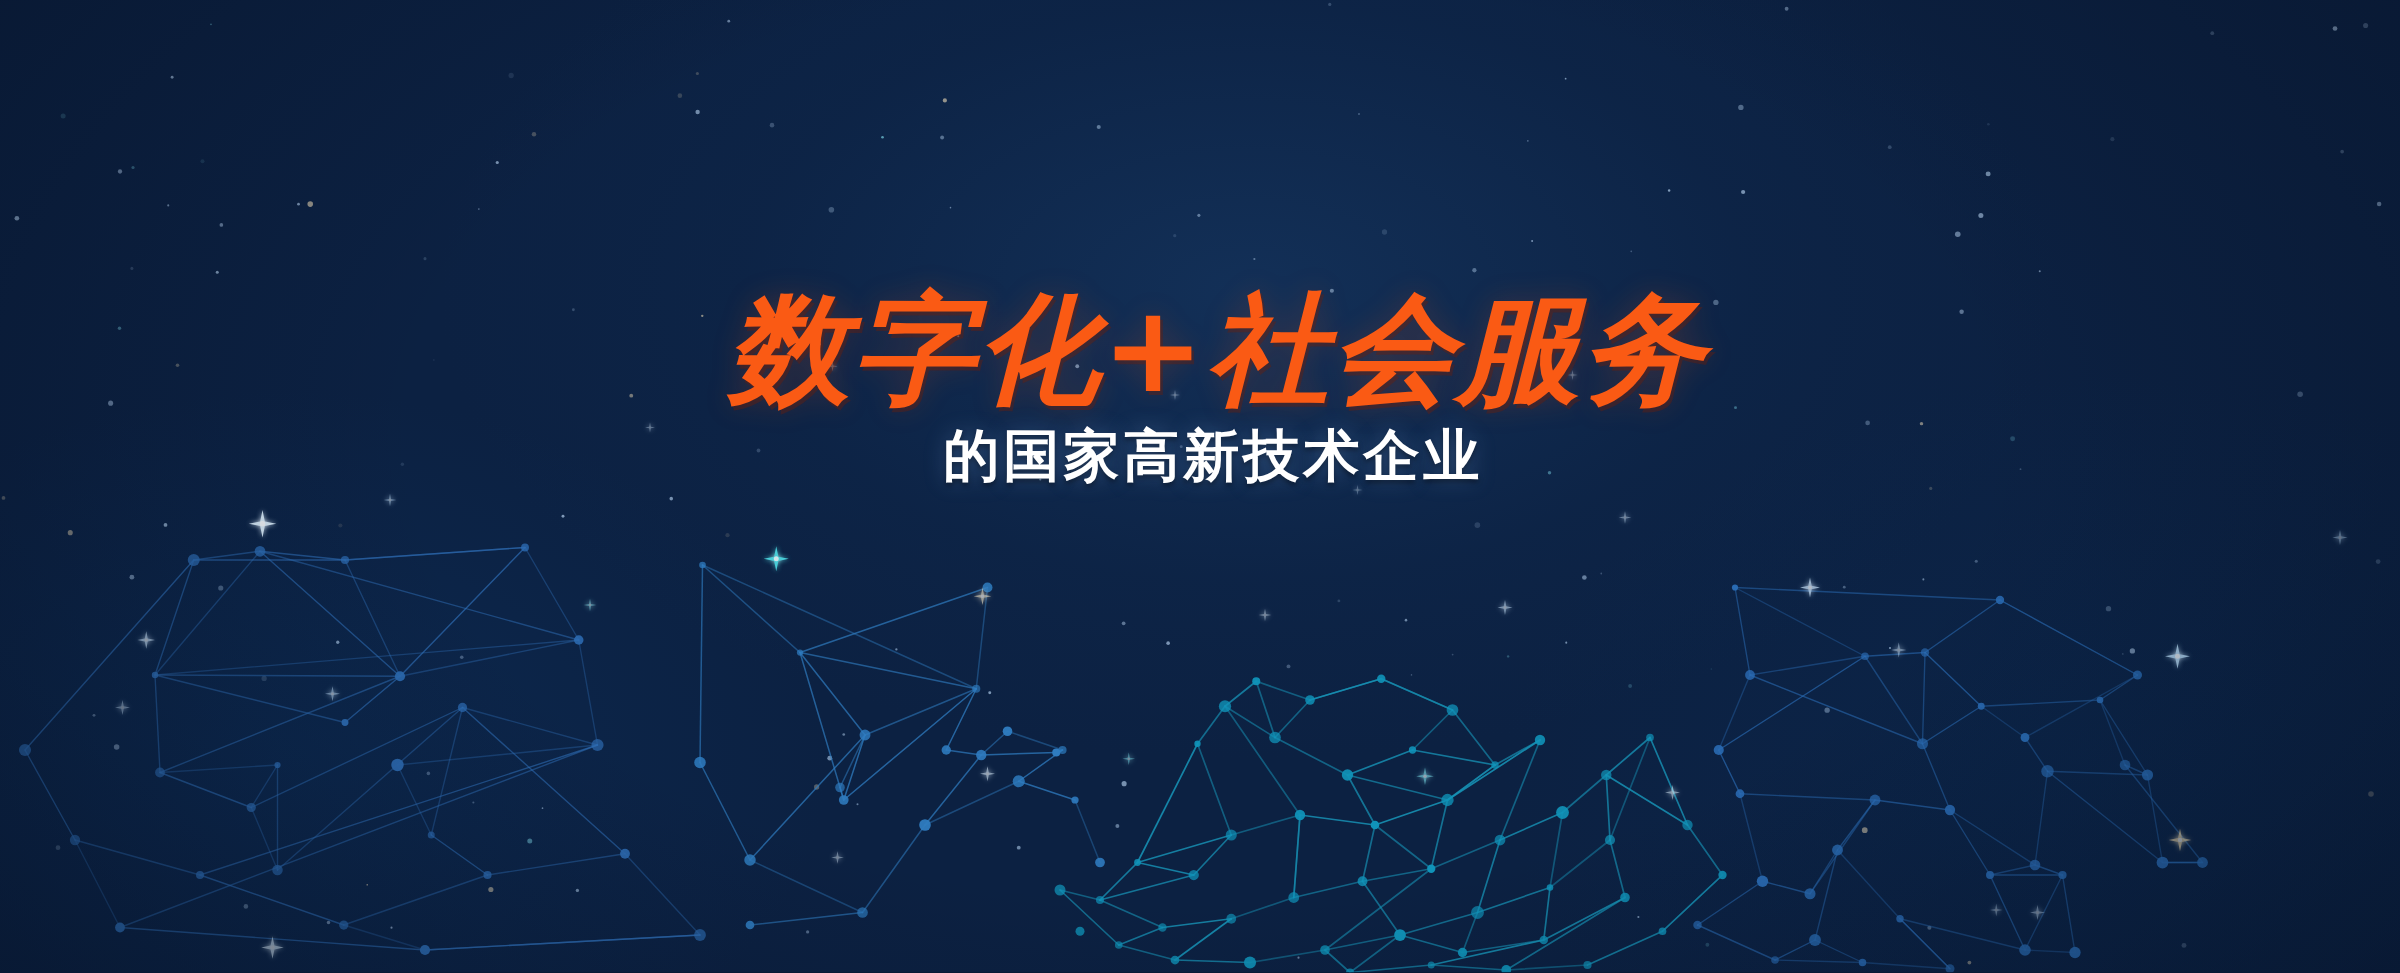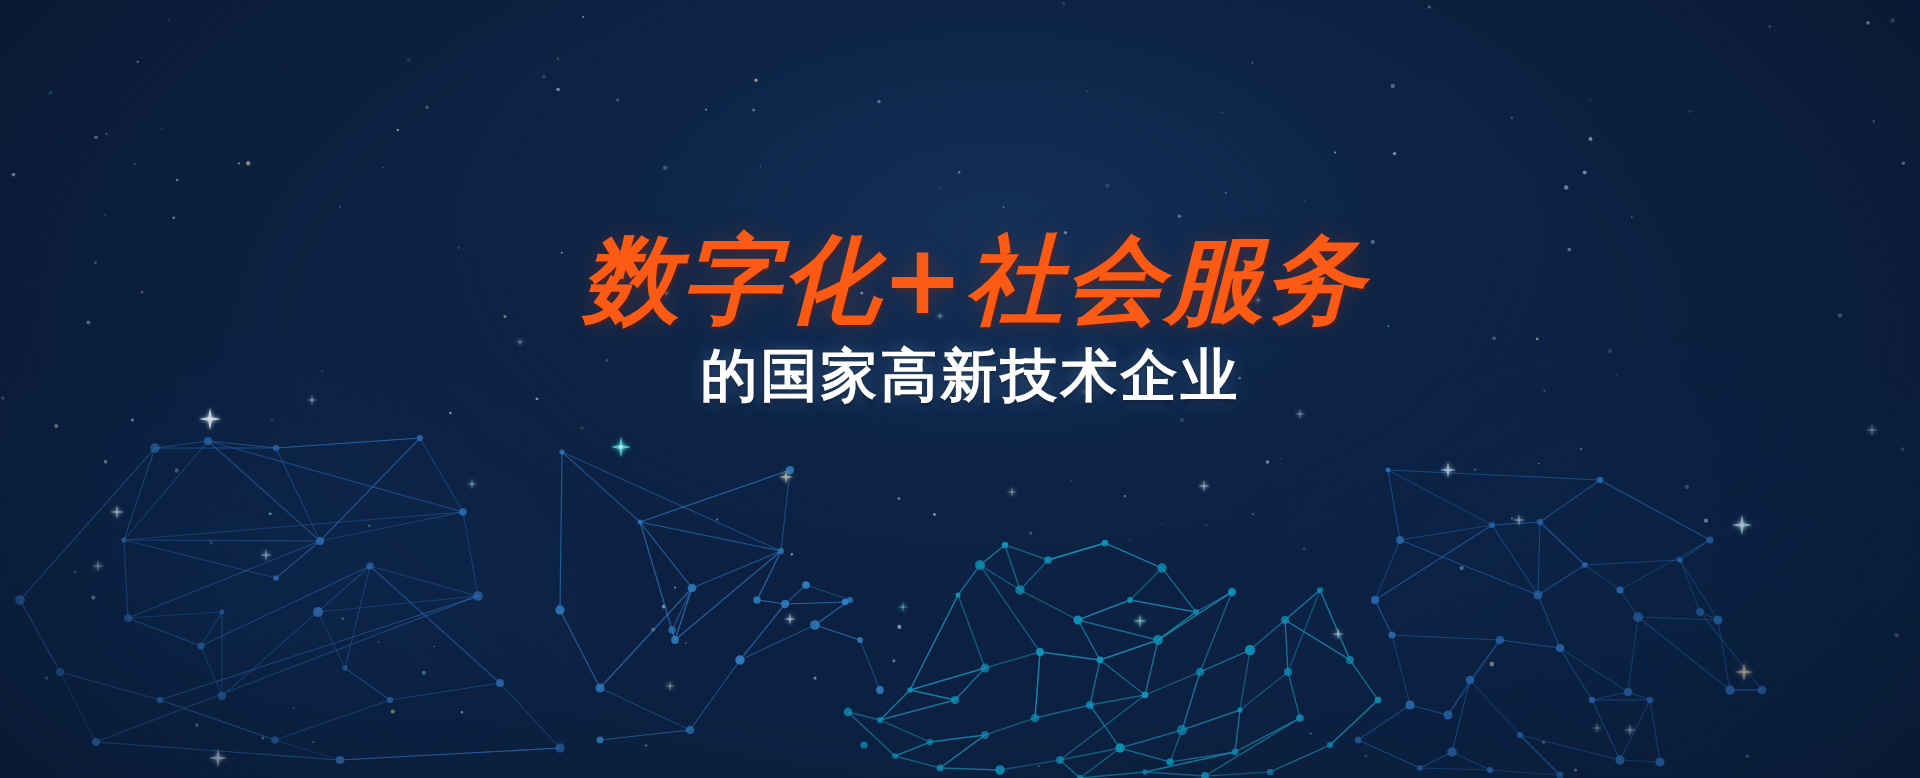--- a/index.html
+++ b/index.html
@@ -50,23 +50,23 @@
     letter-spacing:2px;
     color:#fa5a14;
     text-shadow:
       2px 3px 0 rgba(120,30,0,.35),
       0 0 24px rgba(250,90,20,.20);
     white-space:nowrap;
     transform:scaleX(1.02);
   }
   .subtitle{
     margin:16px 6px 0 0;
-    font-family:Liberation Sans, sans-serif;
+    font-family:Liberation Mono, monospace;
     font-weight:bold;
-    font-size:57px;
+    font-size:45px;
     line-height:1.1;
     letter-spacing:3px;
     color:#ffffff;
     text-shadow:0 0 18px rgba(140,190,255,.28), 0 2px 4px rgba(0,0,0,.45);
     white-space:nowrap;
   }
 </style>
 </head>
 <body>
 

